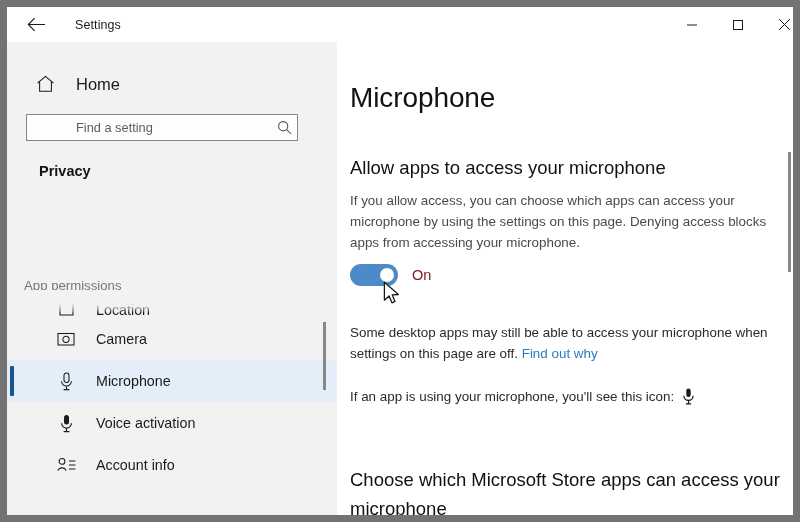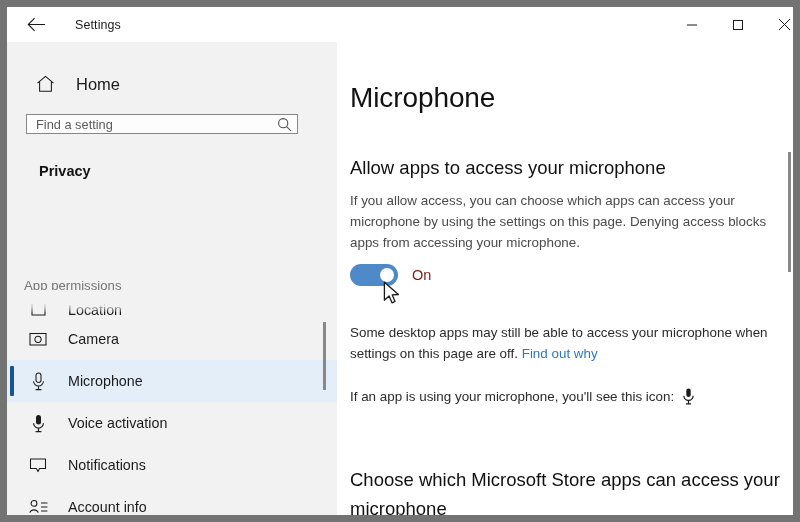--- a/index.html
+++ b/index.html
@@ -75,25 +75,26 @@
     display: flex; align-items: center; justify-content: center;
   }
   .home-label {
     margin-left: 19px;
     font-size: 16.5px;
     color: #1b1b1b;
   }
   .searchbox {
     position: absolute;
     left: 19px; top: 72px;
-    width: 272px; height: 20px;
+    width: 272px; height: 27px;
     background: #fdfdfd;
     border: 1px solid #868686;
     box-sizing: border-box;
     display: flex;
+    padding-left: 40px;
   }
   .searchbox input {
     flex: 1;
     border: none;
     outline: none;
     background: transparent;
     font-family: "Liberation Sans", sans-serif;
     font-size: 12.8px;
     color: #3c3c3c;
     padding: 0 0 0 9px;
@@ -124,20 +125,21 @@
     left: 0; top: 252px;
     width: 330px;
     height: 270px;
   }
   .navitem {
     position: relative;
     height: 42px;
     display: flex;
     align-items: center;
     box-sizing: border-box;
+    padding-left: 28px;
   }
   .navitem .nav-ico {
     width: 22px;
     margin-left: 20px;
     display: flex; align-items: center; justify-content: center;
     flex: 0 0 auto;
   }
   .navitem .nav-lbl {
     margin-left: 19px;
     font-size: 14.3px;
@@ -389,28 +391,20 @@
         <span class="nav-ico">
           <svg width="15" height="19" viewBox="0 0 15 19">
             <rect x="5" y="1" width="5" height="9.4" rx="2.5" fill="#1b1b1b"></rect>
             <path d="M2.6 9.2 A4.9 4.9 0 0 0 12.4 9.2" stroke="#1b1b1b" stroke-width="1.2" fill="none"></path>
             <path d="M7.5 14.2 L7.5 17.6 M4.6 17.6 L10.4 17.6" stroke="#1b1b1b" stroke-width="1.2" fill="none"></path>
           </svg>
         </span>
         <span class="nav-lbl">Voice activation</span>
       </div>
 
-      <div class="navitem">
-        <span class="nav-ico">
-          <svg width="18" height="17" viewBox="0 0 18 17">
-            <path d="M1.5 2 L16.5 2 L16.5 11.5 L10.6 11.5 L9 14.6 L7.4 11.5 L1.5 11.5 Z" stroke="#1b1b1b" stroke-width="1.05" fill="none" stroke-linejoin="round"></path>
-          </svg>
-        </span>
-        <span class="nav-lbl">Notifications</span>
-      </div>
 
       <div class="navitem">
         <span class="nav-ico">
           <svg width="19" height="16" viewBox="0 0 19 16">
             <circle cx="5" cy="4.4" r="2.9" stroke="#1b1b1b" stroke-width="1.05" fill="none"></circle>
             <path d="M0.8 13.6 A4.6 4.6 0 0 1 9.2 13.6" stroke="#1b1b1b" stroke-width="1.05" fill="none"></path>
             <path d="M12 4 L18.4 4 M12 8 L18.4 8 M12 12 L18.4 12" stroke="#1b1b1b" stroke-width="1.05" fill="none"></path>
           </svg>
         </span>
         <span class="nav-lbl">Account info</span>

